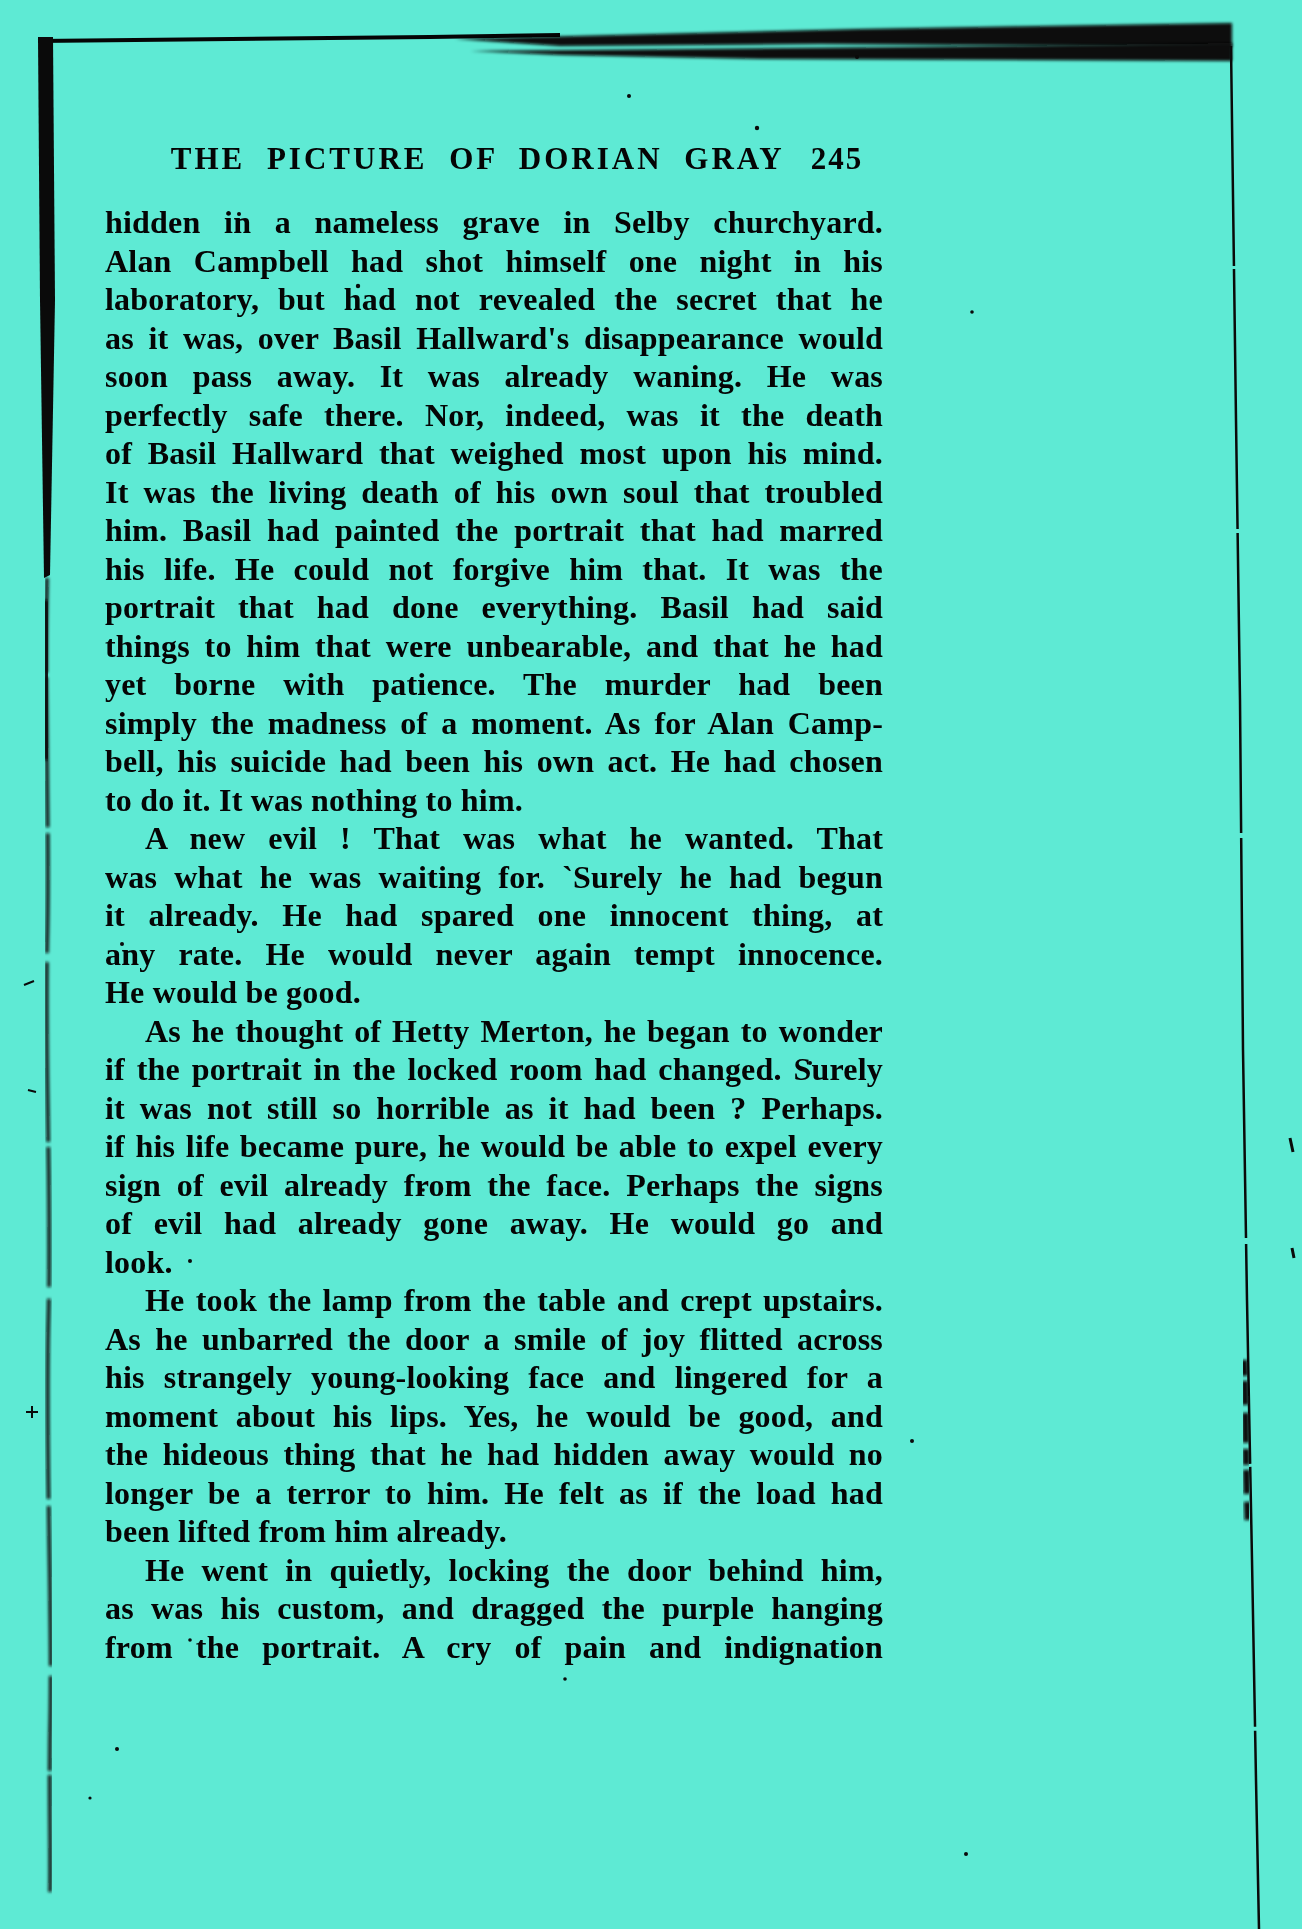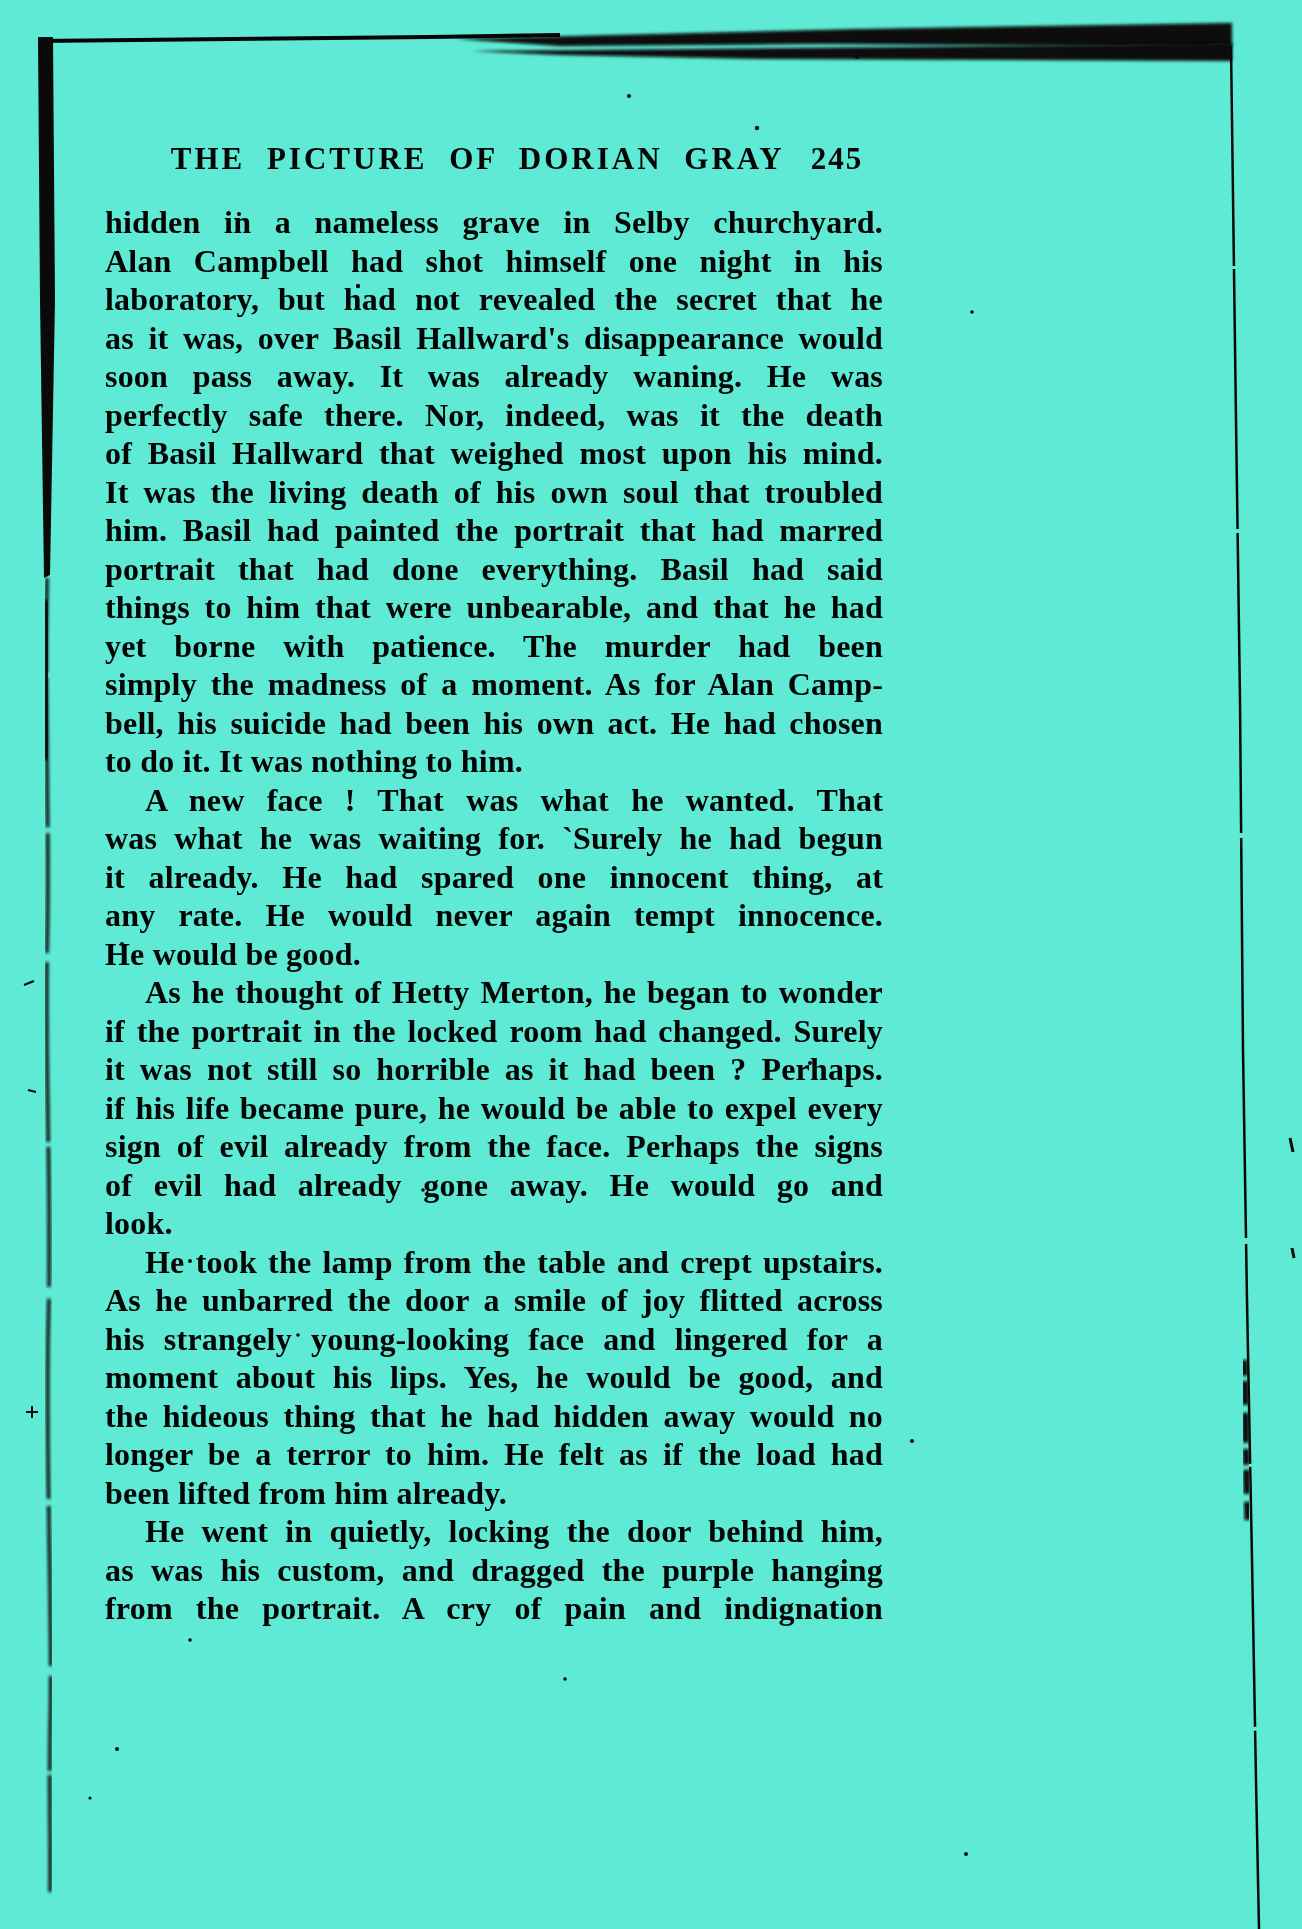--- a/index.html
+++ b/index.html
@@ -59,29 +59,30 @@
       <div class="paragraph">
         <div class="line">hidden in a nameless grave in Selby churchyard.</div>
         <div class="line">Alan Campbell had shot himself one night in his</div>
         <div class="line">laboratory, but had not revealed the secret that he</div>
         <div class="line">as it was, over Basil Hallward's disappearance would</div>
         <div class="line">soon pass away.  It was already waning.  He was</div>
         <div class="line">perfectly safe there.  Nor, indeed, was it the death</div>
         <div class="line">of Basil Hallward that weighed most upon his mind.</div>
         <div class="line">It was the living death of his own soul that troubled</div>
         <div class="line">him.  Basil had painted the portrait that had marred</div>
+        <div class="line">his life.  He could not forgive him that.  It was the</div>
         <div class="line">portrait that had done everything.  Basil had said</div>
         <div class="line">things to him that were unbearable, and that he had</div>
         <div class="line">yet borne with patience.  The murder had been</div>
         <div class="line">simply the madness of a moment.  As for Alan Camp-</div>
         <div class="line">bell, his suicide had been his own act.  He had chosen</div>
         <div class="line last">to do it.  It was nothing to him.</div>
       </div>
       <div class="paragraph">
-        <div class="line indent">A new face !  That was what he wanted.  That</div>
+        <div class="line indent">A new evil !  That was what he wanted.  That</div>
         <div class="line">was what he was waiting for. `Surely he had begun</div>
         <div class="line">it already.  He had spared one innocent thing, at</div>
         <div class="line">any rate.  He would never again tempt innocence.</div>
         <div class="line last">He would be good.</div>
       </div>
       <div class="paragraph">
         <div class="line indent">As he thought of Hetty Merton, he began to wonder</div>
         <div class="line">if the portrait in the locked room had changed.  Surely</div>
         <div class="line">it was not still so horrible as it had been ?  Perhaps.</div>
         <div class="line">if his life became pure, he would be able to expel every</div>

